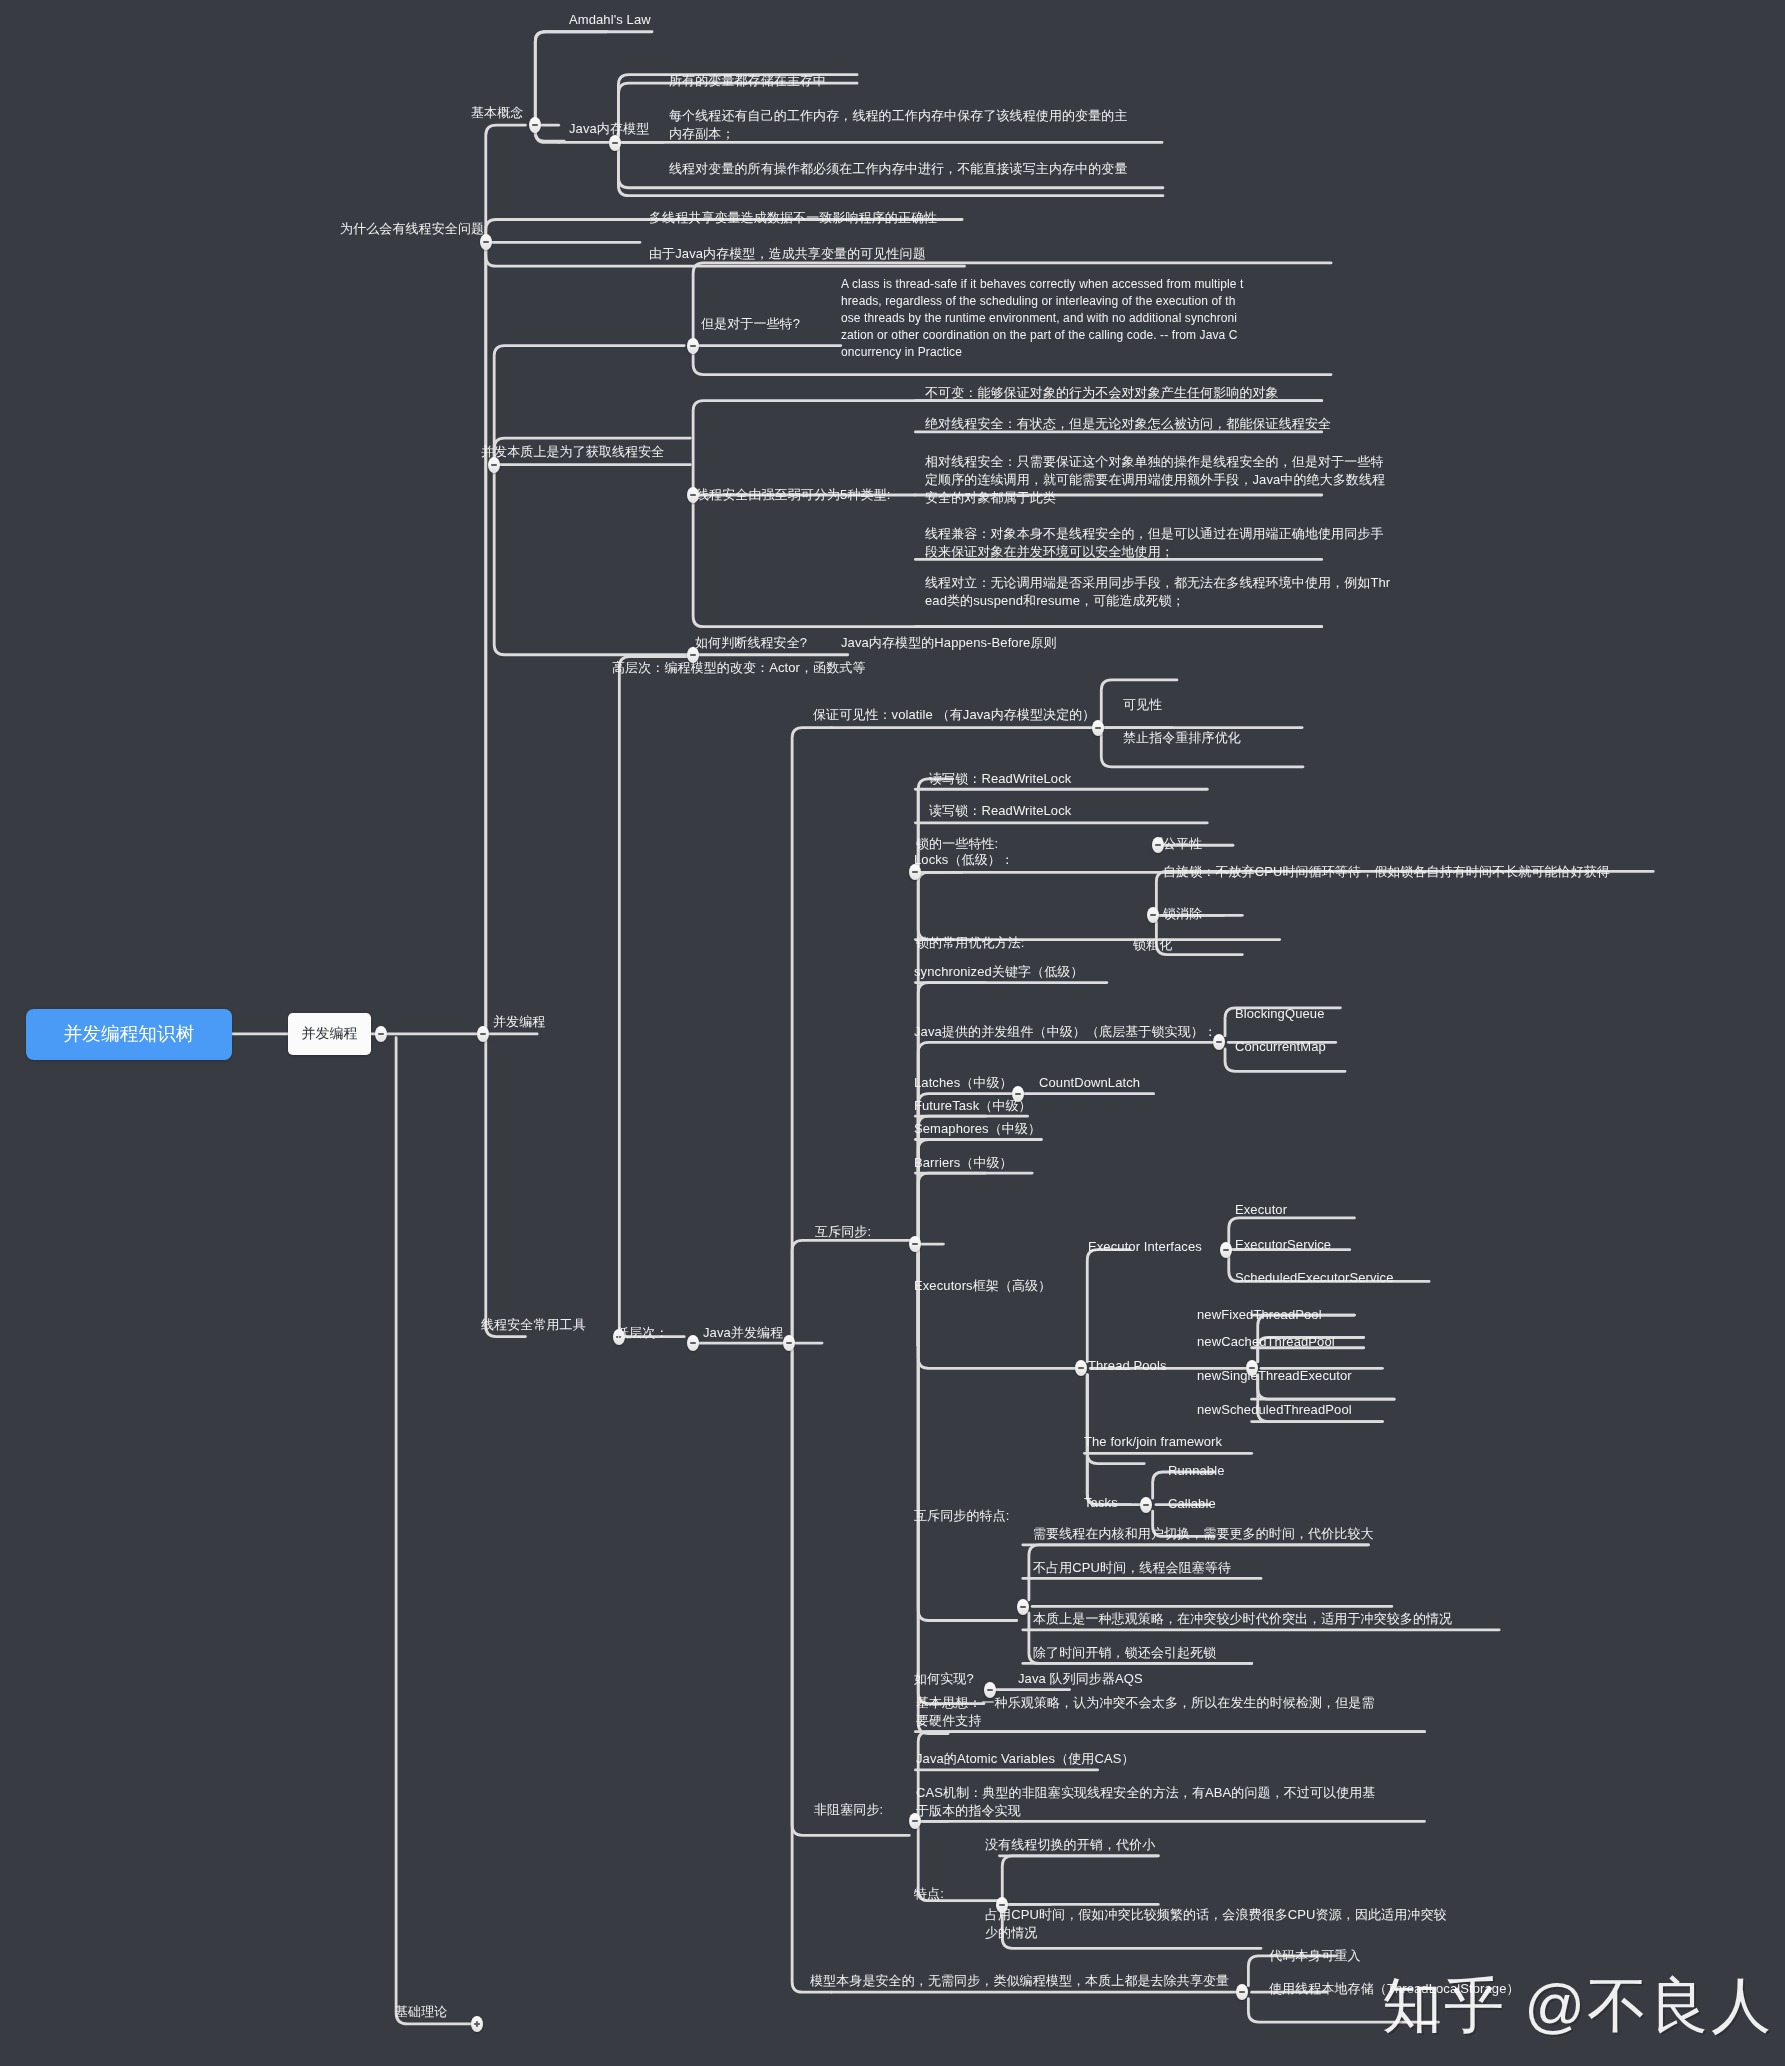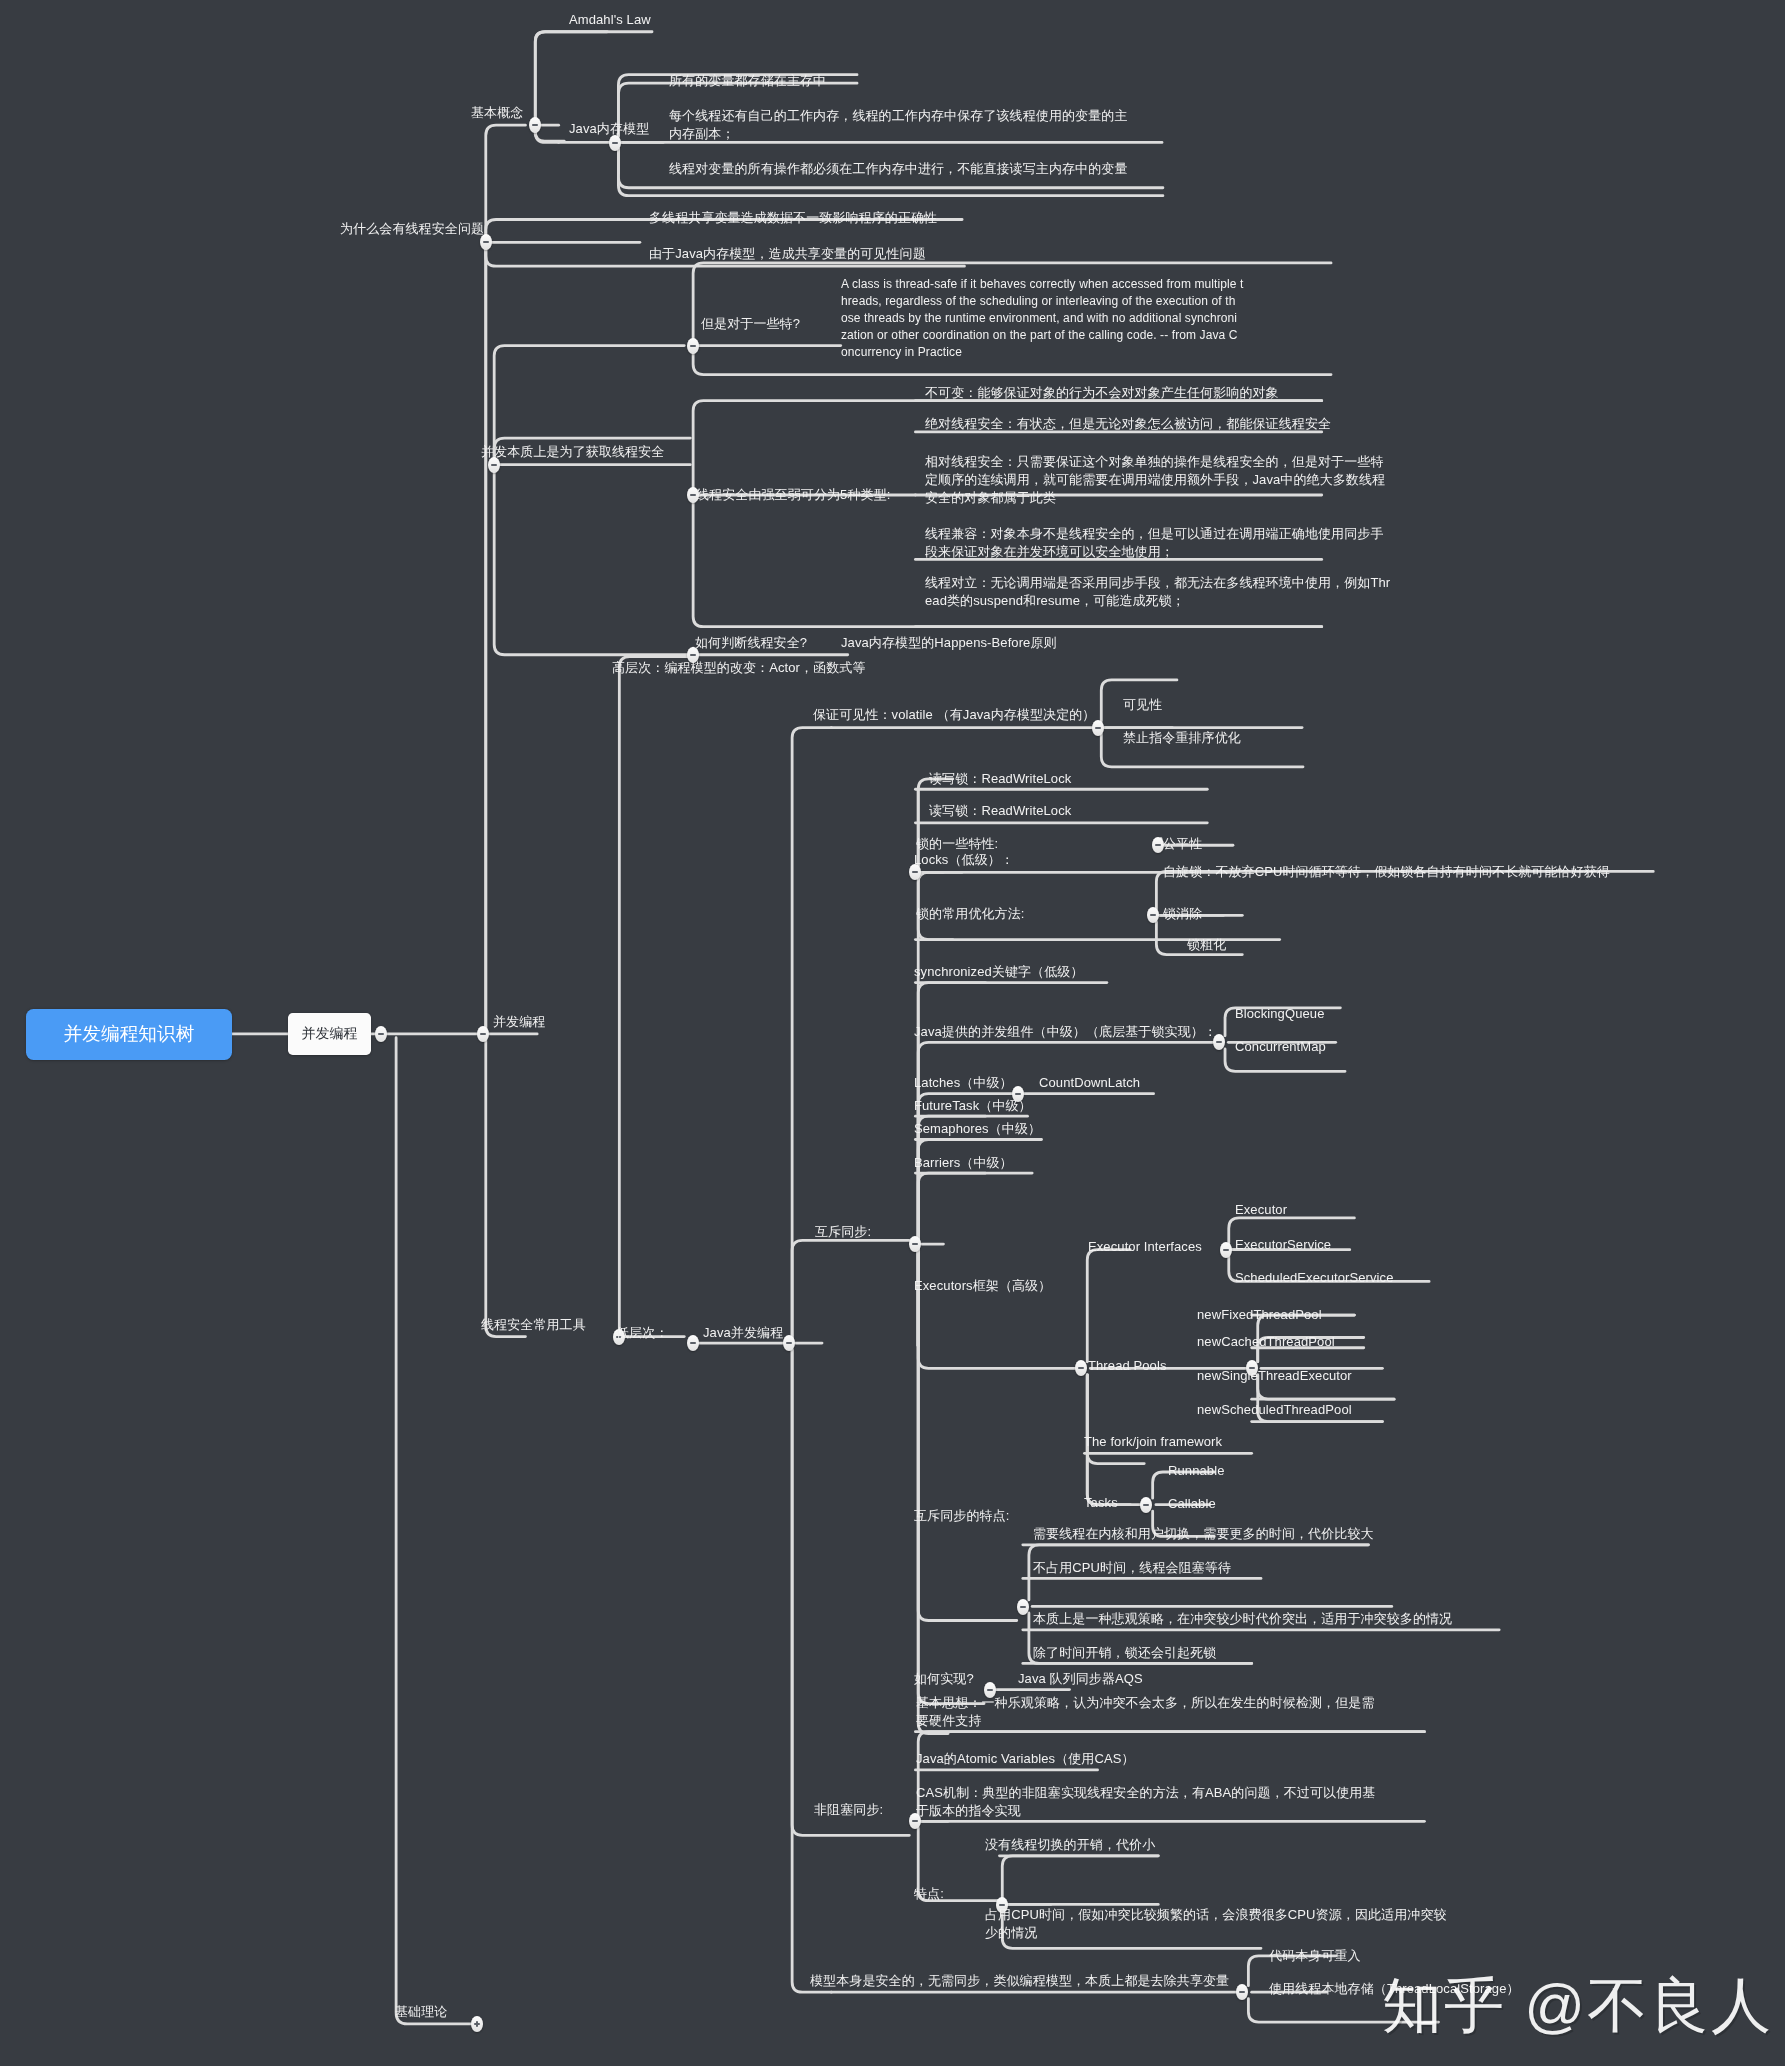--- a/index.html
+++ b/index.html
@@ -405,24 +405,24 @@
   <div class="nd" style="left:813px; top:706px">保证可见性：volatile （有Java内存模型决定的）</div>
   <div class="nd" style="left:1123px; top:696px">可见性</div>
   <div class="nd" style="left:1123px; top:729px">禁止指令重排序优化</div>
 
   <div class="nd" style="left:815px; top:1223px">互斥同步:</div>
   <div class="nd" style="left:914px; top:851px">Locks（低级）：</div>
   <div class="nd" style="left:929px; top:770px">读写锁：ReadWriteLock</div>
   <div class="nd" style="left:929px; top:802px">读写锁：ReadWriteLock</div>
   <div class="nd" style="left:916px; top:835px">锁的一些特性:</div>
   <div class="nd" style="left:1163px; top:835px">公平性</div>
-  <div class="nd" style="left:916px; top:905px">锁的常用优化方法:</div>
+  <div class="nd" style="left:916px; top:934px">锁的常用优化方法:</div>
   <div class="nd" style="left:1163px; top:863px">自旋锁：不放弃CPU时间循环等待，假如锁各自持有时间不长就可能恰好获得</div>
   <div class="nd" style="left:1163px; top:905px">锁消除</div>
-  <div class="nd" style="left:1187px; top:936px">锁粗化</div>
+  <div class="nd" style="left:1133px; top:936px">锁粗化</div>
 
   <div class="nd" style="left:914px; top:963px">synchronized关键字（低级）</div>
   <div class="nd" style="left:914px; top:1023px">Java提供的并发组件（中级）（底层基于锁实现）：</div>
   <div class="nd" style="left:1235px; top:1005px">BlockingQueue</div>
   <div class="nd" style="left:1235px; top:1038px">ConcurrentMap</div>
   <div class="nd" style="left:914px; top:1074px">Latches（中级）</div>
   <div class="nd" style="left:1039px; top:1074px">CountDownLatch</div>
   <div class="nd" style="left:914px; top:1097px">FutureTask（中级）</div>
   <div class="nd" style="left:914px; top:1120px">Semaphores（中级）</div>
   <div class="nd" style="left:914px; top:1154px">Barriers（中级）</div>

